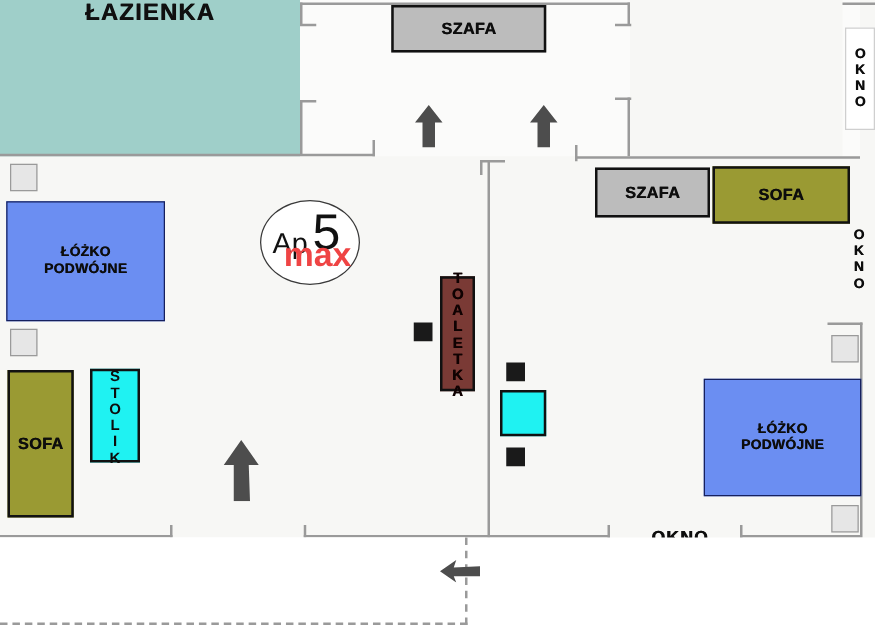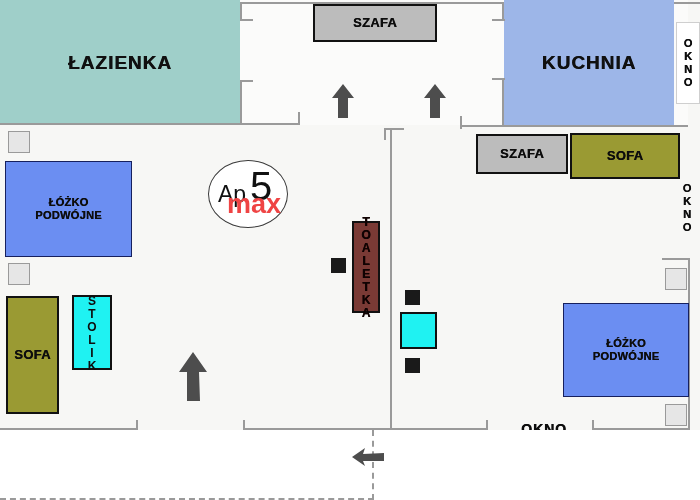--- a/index.html
+++ b/index.html
@@ -4,21 +4,21 @@
 <style>
   html,body{margin:0;padding:0;background:#ffffff;}
   #plan{
     position:relative;
     width:700px;height:500px;
     background:#f7f7f5;
     font-family:"Liberation Sans", sans-serif;
     overflow:hidden;
   }
   
-  .room{position:absolute;display:flex;align-items:center;justify-content:center;}
+  .room{position:absolute;display:flex;align-items:flex-start;justify-content:center;}
   .room-label{
     font-weight:bold;font-size:19px;letter-spacing:1px;color:#101010;
     text-shadow:0.5px 0 0 #101010;
   }
   #room-lazienka{left:0;top:0;width:240px;height:125px;background:#9fcfc9;}
   #room-kuchnia{left:504px;top:0;width:170px;height:125px;background:#9db6e8;}
 
   
   .whitefill{position:absolute;background:#fbfbfa;}
 
@@ -90,23 +90,20 @@
 
 <div id="plan">
 
   <div class="whitefill" style="left:240px;top:0;width:264px;height:125px;"></div>
   <div class="whitefill" style="left:674px;top:0;width:14px;height:125px;"></div>
 
   <div class="room" id="room-lazienka">
     <span class="room-label">ŁAZIENKA</span>
   </div>
 
-  <div class="room" id="room-kuchnia">
-    <span class="room-label">KUCHNIA</span>
-  </div>
 
   <div class="wall wall-h" style="left:240px;top:2px;width:264px;"></div>
 
   <div class="wall wall-v" style="left:240px;top:2px;height:18px;"></div>
   <div class="cap cap-h" style="left:240px;top:19px;"></div>
 
   <div class="wall wall-v" style="left:240px;top:80px;height:44px;"></div>
   <div class="cap cap-h" style="left:240px;top:80px;"></div>
 
   <div class="wall wall-h" style="left:0;top:123px;width:240px;"></div>

